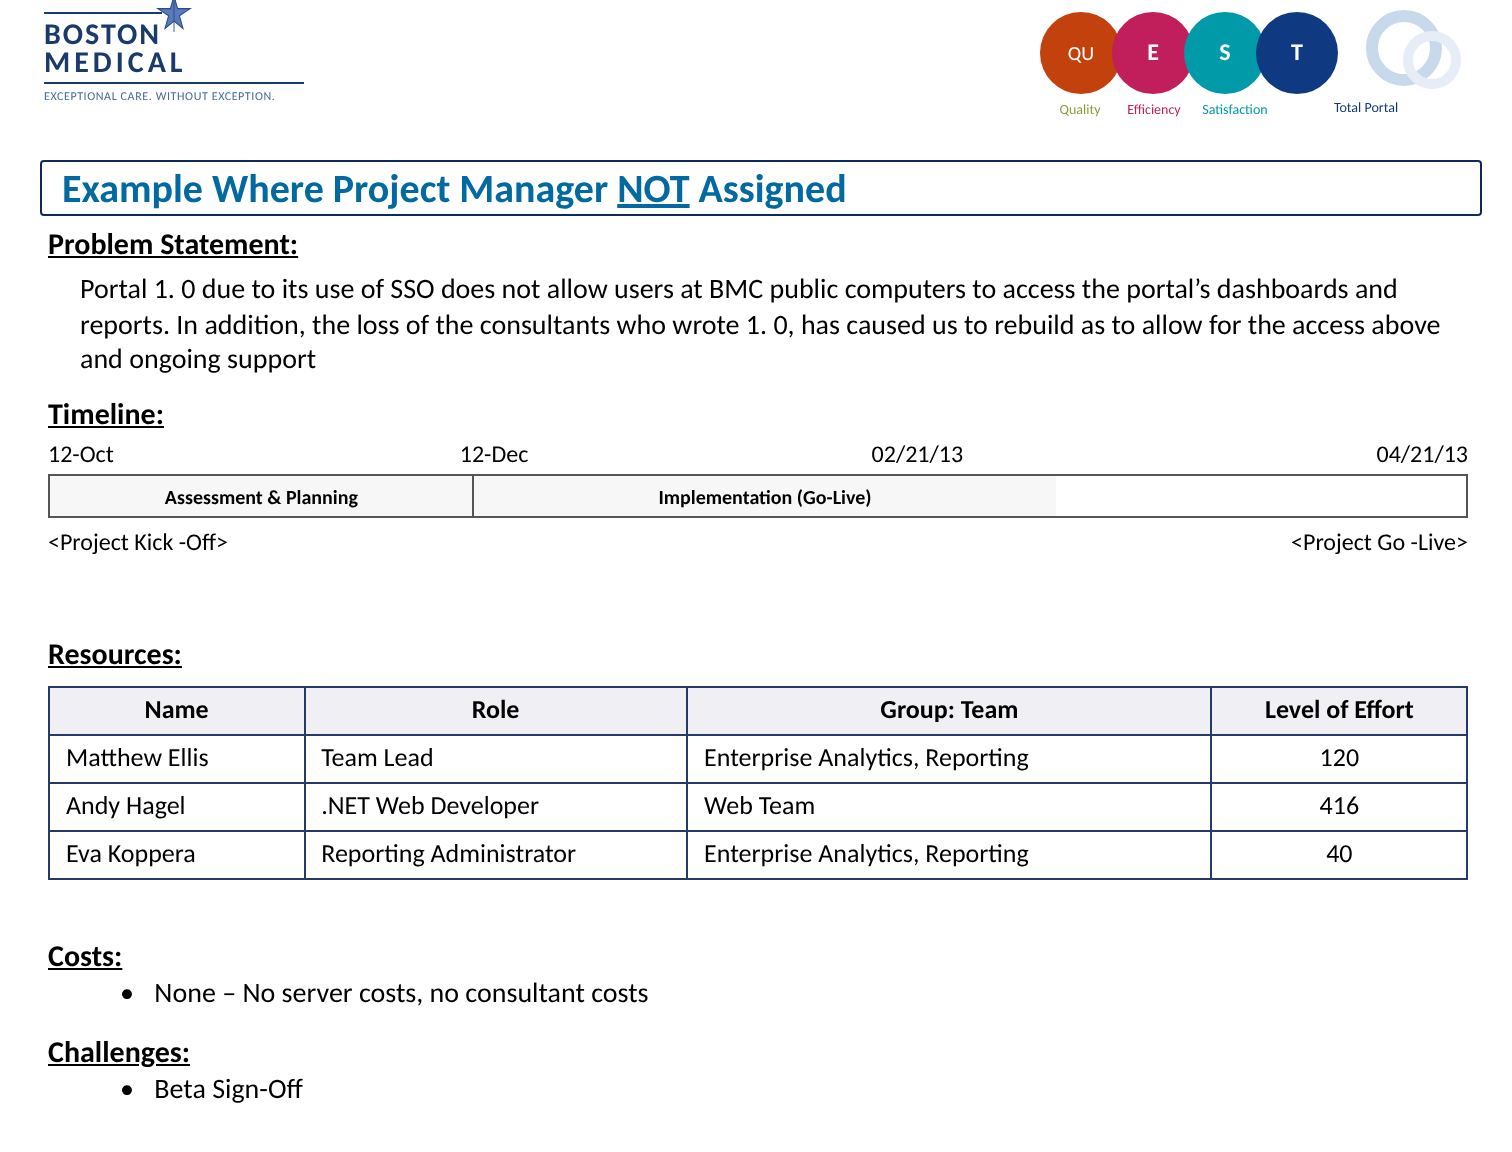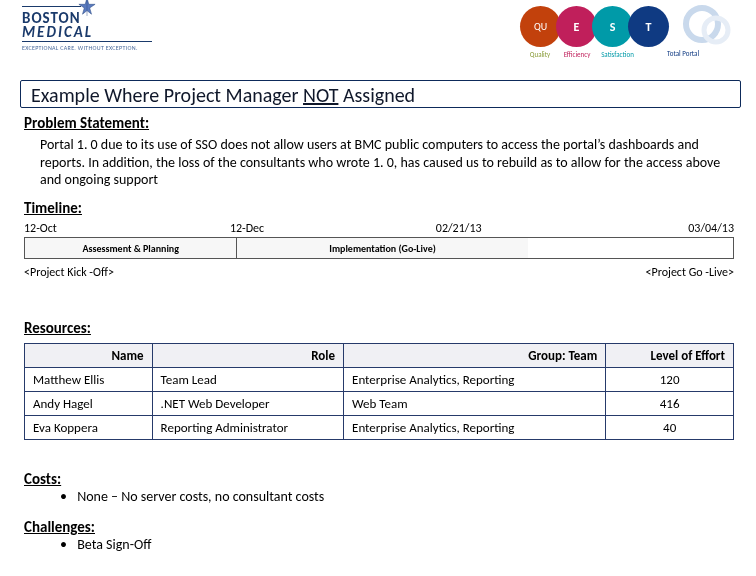--- a/index.html
+++ b/index.html
@@ -4,21 +4,21 @@
 <style>
   * { box-sizing: border-box; margin: 0; padding: 0; }
   html, body { width: 756px; height: 576px; font-family: Calibri, Arial, sans-serif; background: #fff; color: #000; }
   .page { position: relative; width: 756px; height: 576px; }
 
   
   .header { position: absolute; top: 6px; left: 22px; right: 22px; height: 66px; }
   .bmc-logo { position: absolute; top: 0; left: 0; width: 130px; }
   .bmc-line1 { font-weight: 700; }
   .bmc-brand { letter-spacing: 1px; font-size: 15px; display: inline-block; position: relative; color: #1a3a6b; border-top: 1px solid #1a3a6b; padding-top: 2px; }
-  .bmc-brand2 { font-size: 15px; letter-spacing: 2px; color: #1a3a6b; font-weight: 700; margin-top: -4px; font-style: italic; }
+  .bmc-brand2 { font-size: 15px; letter-spacing: 2px; color: #1a3a6b; font-weight: 700; margin-top: -4px; }
   .bmc-tag { font-size: 6px; letter-spacing: 0.3px; color: #4a6a9b; border-top: 1px solid #1a3a6b; padding-top: 2px; }
   .bmc-star { position:absolute; top:-10px; left:56px; width:18px; height:22px; }
 
   .quest-wrap { position: absolute; top: 0; right: 4px; width: 210px; height: 64px; }
   .circles { position: absolute; top: 0; left: 0; display: flex; }
   .circ { width: 41px; height: 41px; border-radius: 50%; display:flex; align-items:center; justify-content:center; color:#fff; font-size:12px; font-weight:600; margin-left:-5px; }
   .circ:first-child { margin-left:0; }
   .circ.q { background:#c2410c; font-size:10px; font-weight:400; }
   .circ.e { background:#c01f5b; }
   .circ.s { background:#009aa8; }
@@ -27,21 +27,21 @@
   .qt { text-align:center; }
   .qt1 { color:#8b9d3a; width:40px; }
   .qt2 { color:#c01f5b; width:44px; margin-left:-5px; }
   .qt3 { color:#009aa8; width:47px; margin-left:-5px; }
   .qt4 { color:#0f3a82; flex:1; line-height:1; margin-left:-5px; }
   .quest-rings { position:absolute; right:-6px; top:-2px; }
   .quest-rings svg { display:block; }
 
   
   .titlebar { position:absolute; top:80px; left:20px; right:15px; height:28px; background:#fff; border:1px solid #0d2a5a; border-radius:2px; }
-  .titlebar h1 { font-size:20px; font-weight:400; padding:2px 10px; color:#0f172a; }
+  .titlebar h1 { font-size:20px; font-weight:700; padding:2px 10px; color:#0369a1; }
   .titlebar h1 .not { text-decoration: underline; }
 
   
   .sec-label { font-size:15px; font-weight:700; text-decoration:underline; }
   .problem { position:absolute; top:114px; left:24px; right:28px; }
   .problem .body { font-size:14px; line-height:1.25; margin:4px 2px 0 16px; }
 
   .timeline { position:absolute; top:199px; left:24px; right:22px; }
   .tl-dates { position:relative; height:16px; font-size:12px; margin-top:4px; }
   .tl-dates span { position:absolute; top:0; }
@@ -50,21 +50,21 @@
   .tl-cell:last-child { border-right:none; }
   .tl-ap { width:30%; }
   .tl-ib { width:29%; }
   .tl-ig { width:41%; }
   .tl-notes { position:relative; height:22px; font-size:12px; margin-top:6px; }
   .tl-notes span { position:absolute; }
 
   .resources { position:absolute; top:319px; left:24px; right:22px; }
   .res-table { width:100%; border-collapse:collapse; margin-top:6px; }
   .res-table th, .res-table td { border:1px solid #263a6a; font-size:13px; padding:4px 8px; }
-  .res-table th { background:#f0f0f4; font-weight:700; text-align:right; }
+  .res-table th { background:#f0f0f4; font-weight:700; text-align:center; }
   .col-name { width:18%; }
   .col-role { width:27%; }
   .col-group { width:37%; }
   .col-loe { width:18%; text-align:center; }
   .res-table td.loe { text-align:center; }
 
   .costs { position:absolute; top:470px; left:24px; right:22px; }
   .bullet-row { font-size:14px; margin-left:36px; }
   .bullet-row .dot { display:inline-block; width:14px; }
 
@@ -121,21 +121,21 @@
     <div class="sec-label">Problem Statement:</div>
     <div class="body">Portal 1. 0 due to its use of SSO does not allow users at BMC public computers to access the portal’s dashboards and reports. In addition, the loss of the consultants who wrote 1. 0, has caused us to rebuild as to allow for the access above and ongoing support</div>
   </div>
 
   <div class="timeline">
     <div class="sec-label">Timeline:</div>
     <div class="tl-dates">
       <span style="left:0">12-Oct</span>
       <span style="left:29%">12-Dec</span>
       <span style="left:58%">02/21/13</span>
-      <span style="right:0">03/04/13</span>
+      <span style="right:0">04/21/13</span>
     </div>
     <div class="tl-row">
       <div class="tl-cell tl-ap">Assessment &amp; Planning</div>
       <div class="tl-cell tl-ig">Implementation (Go-Live)</div>
     </div>
     <div class="tl-notes">
       <span style="left:0">&lt;Project Kick   -Off&gt;</span>
       <span style="right:0">&lt;Project Go   -Live&gt;</span>
     </div>
   </div>

